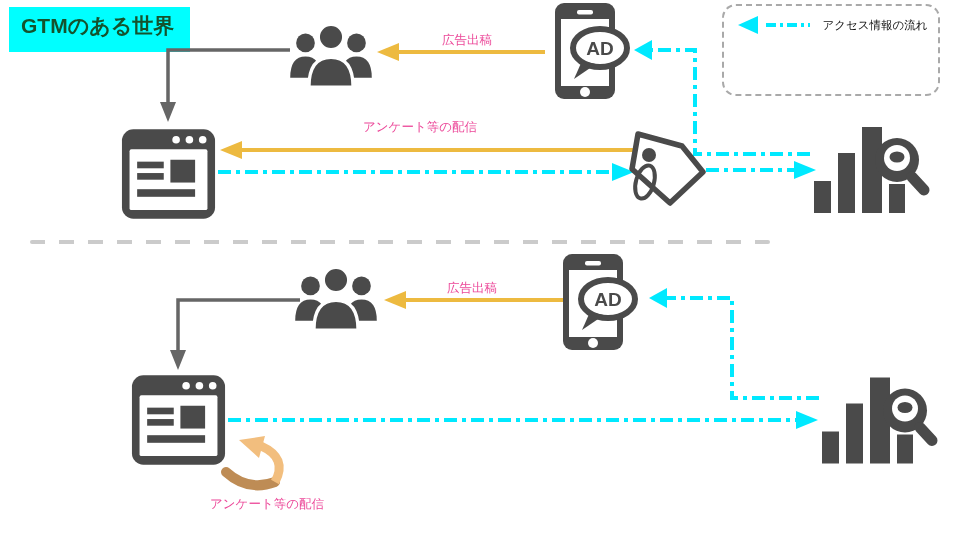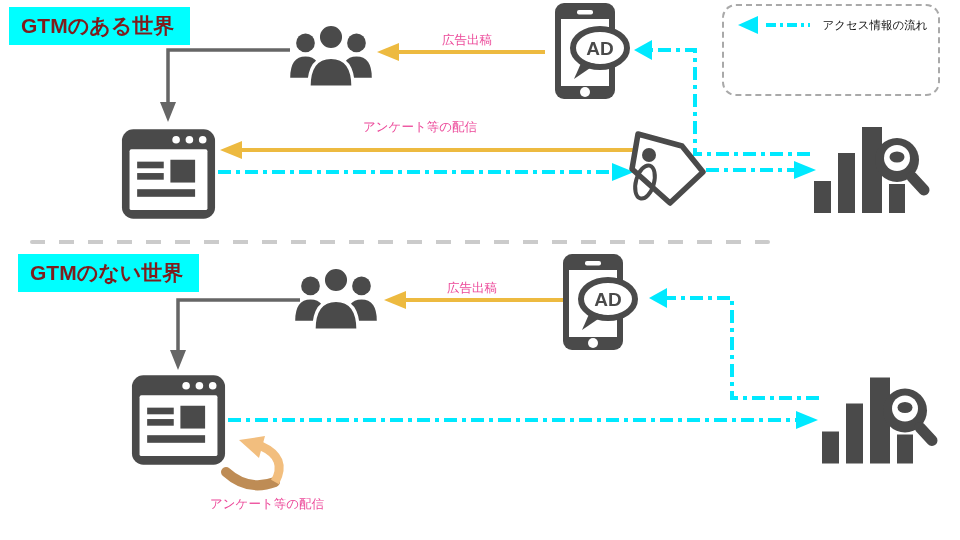--- a/index.html
+++ b/index.html
@@ -2,22 +2,22 @@
 <html><head>
 <meta charset="utf-8">
 <style>
   html,body{margin:0;padding:0;background:#fff;}
   #canvas{
     position:relative;width:960px;height:540px;background:#fff;
     font-family:"Liberation Sans","DejaVu Sans",sans-serif;overflow:hidden;
   }
   .abs{position:absolute;}
   .title-chip{
-    background:#00FFFF;color:#7f1d1d;font-weight:bold;font-size:21px;
-    padding:7px 16px 8px 12px;line-height:1.1;white-space:nowrap;
+    background:#00FFFF;color:#14532d;font-weight:bold;font-size:21px;
+    padding:7px 16px 15px 12px;line-height:1.1;white-space:nowrap;
   }
   .flow-label{
     font-size:12.5px;color:#ec4899;text-align:center;width:150px;white-space:nowrap;
   }
   .divider{
     height:4px;border-radius:2px;
     background:repeating-linear-gradient(90deg,#cbcbcb 0 15px,transparent 15px 29px);
   }
   .legend{
     border:2px dashed #a9a9a9;border-radius:14px;background:#fff;
@@ -126,21 +126,20 @@
       <svg width="78" height="20">
         <polygon points="22,1 22,19 2,10" fill="#00E9FF"></polygon>
         <line x1="30" y1="10" x2="74" y2="10" stroke="#00E9FF" stroke-width="4" stroke-dasharray="10 4 3 4"></line>
       </svg>
       <span class="legend-label">アクセス情報の流れ</span>
     </div>
   </div>
 
   <div class="abs divider" style="left:30px;top:240px;width:740px;"></div>
 
-  <div class="abs title-chip" style="left:18px;top:254px;">GTMのない世界</div>
 
   <svg class="abs" style="left:170px;top:292px;" width="132" height="86">
     <polyline points="130,8 8,8 8,60" fill="none" stroke="#666666" stroke-width="3.5"></polyline>
     <polygon points="0,58 16,58 8,78" fill="#666666"></polygon>
   </svg>
 
   <svg class="abs" style="left:382px;top:288px;" width="183" height="24">
     <line x1="183" y1="12" x2="24" y2="12" stroke="#EDBA40" stroke-width="4"></line>
     <polygon points="24,3 24,21 2,12" fill="#EDBA40"></polygon>
   </svg>

